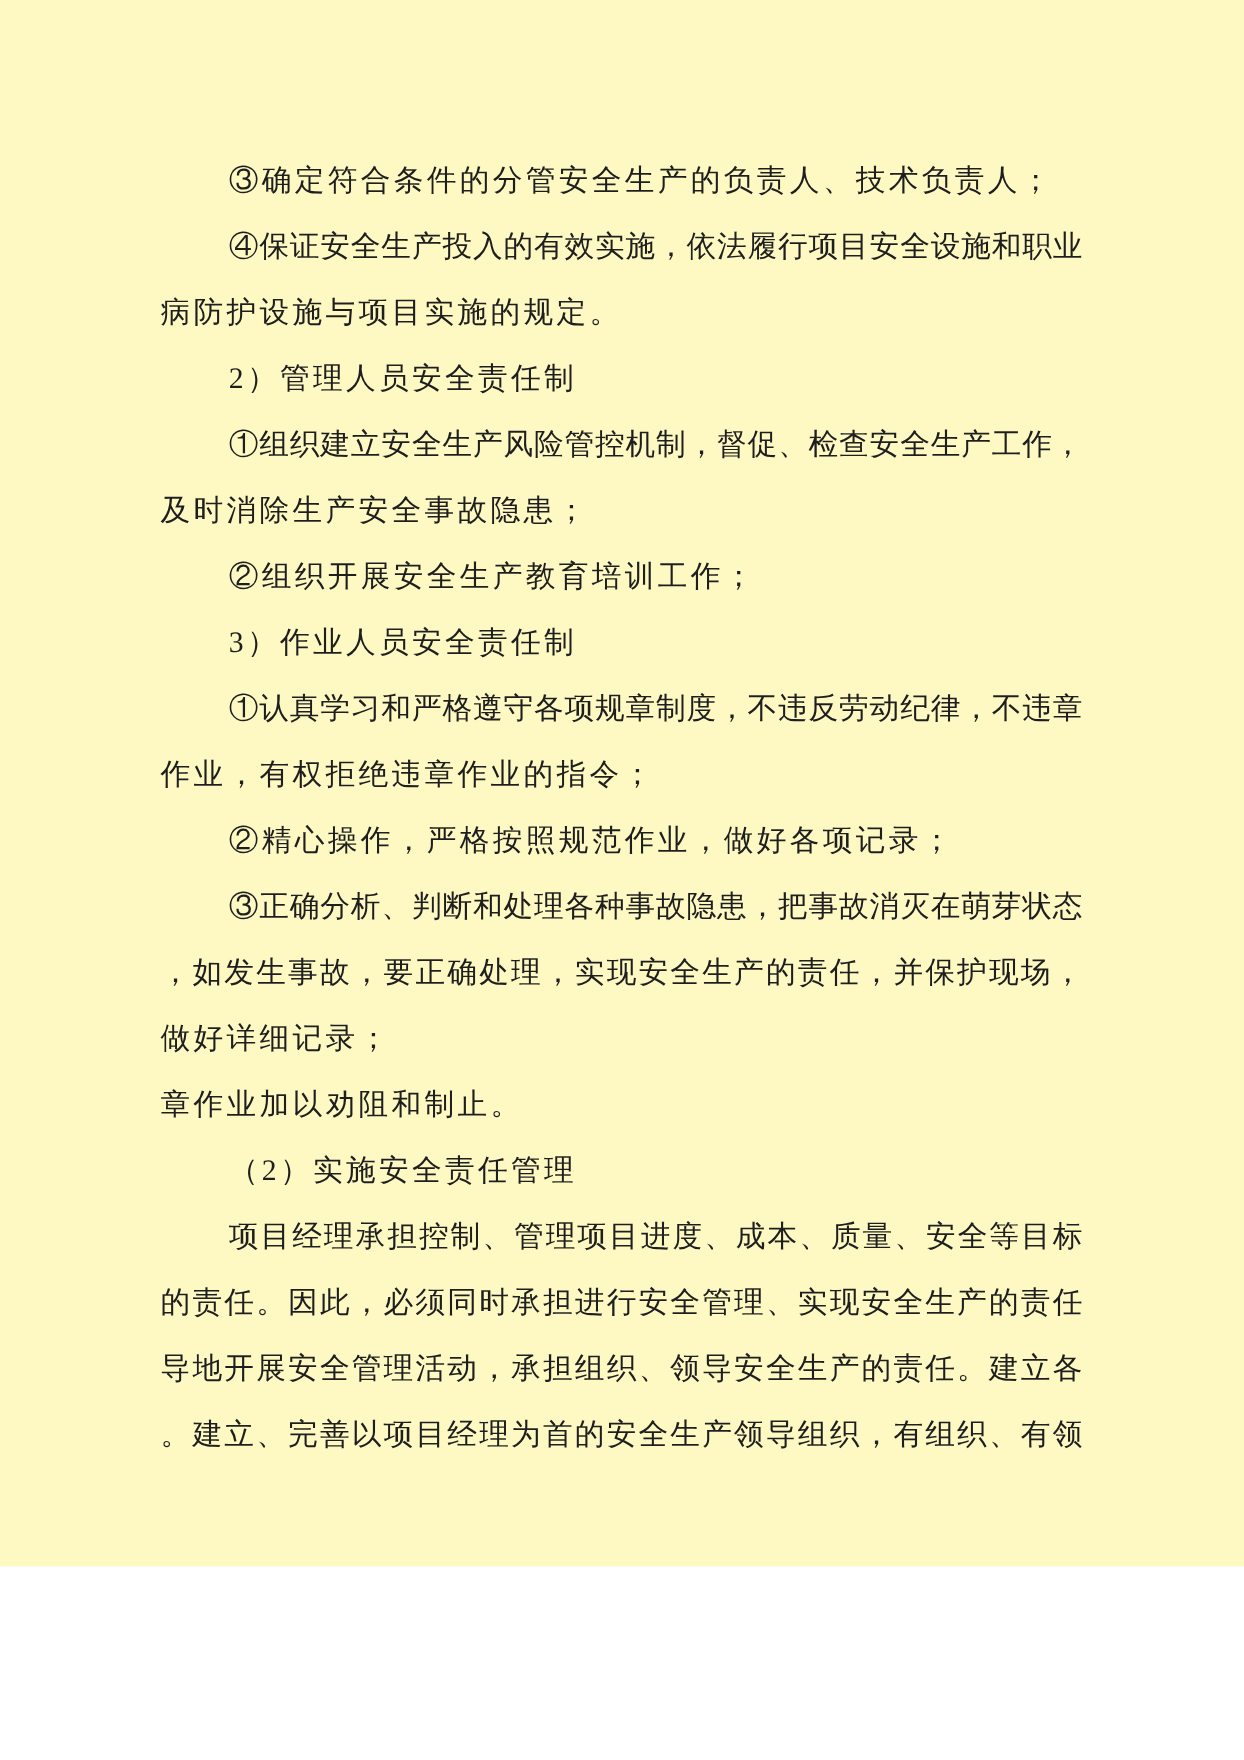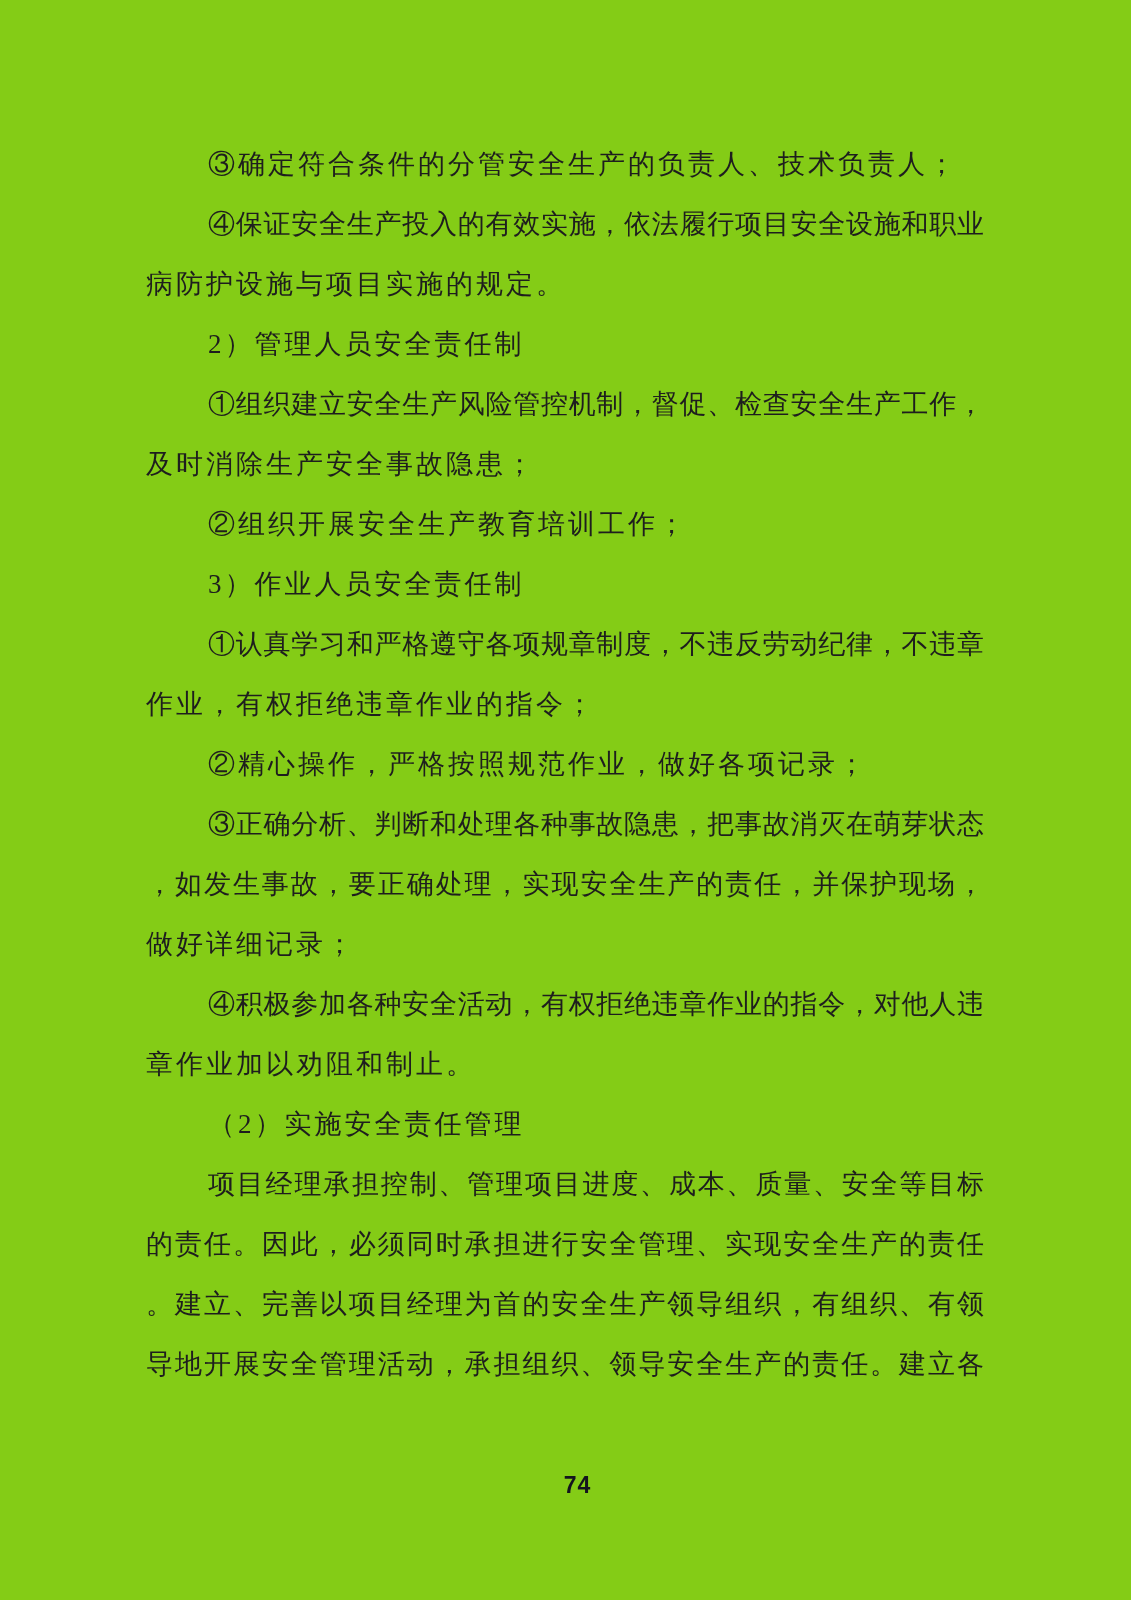--- a/index.html
+++ b/index.html
@@ -8,22 +8,22 @@
     background: #ffffff;
   }
   body {
     width: 1131px;
     height: 1600px;
     font-family: "Liberation Serif", serif;
   }
   .page {
     position: relative;
     width: 1131px;
-    height: 1600px;
-    background: #84cc16;
+    height: 1424px;
+    background: #fef9c3;
     overflow: hidden;
   }
   .content {
     position: absolute;
     left: 146px;
     top: 134px;
     width: 838px;
   }
   .line {
     height: 60px;
@@ -71,24 +71,23 @@
     <div class="line indent full">①组织建立安全生产风险管控机制，督促、检查安全生产工作，</div>
     <div class="line">及时消除生产安全事故隐患；</div>
     <div class="line indent">②组织开展安全生产教育培训工作；</div>
     <div class="line indent">3）作业人员安全责任制</div>
     <div class="line indent full">①认真学习和严格遵守各项规章制度，不违反劳动纪律，不违章</div>
     <div class="line">作业，有权拒绝违章作业的指令；</div>
     <div class="line indent">②精心操作，严格按照规范作业，做好各项记录；</div>
     <div class="line indent full">③正确分析、判断和处理各种事故隐患，把事故消灭在萌芽状态</div>
     <div class="line full">，如发生事故，要正确处理，实现安全生产的责任，并保护现场，</div>
     <div class="line">做好详细记录；</div>
-    <div class="line indent full">④积极参加各种安全活动，有权拒绝违章作业的指令，对他人违</div>
     <div class="line">章作业加以劝阻和制止。</div>
     <div class="line indent">（2）实施安全责任管理</div>
     <div class="line indent full">项目经理承担控制、管理项目进度、成本、质量、安全等目标</div>
     <div class="line full">的责任。因此，必须同时承担进行安全管理、实现安全生产的责任</div>
+    <div class="line full">导地开展安全管理活动，承担组织、领导安全生产的责任。建立各</div>
     <div class="line full">。建立、完善以项目经理为首的安全生产领导组织，有组织、有领</div>
-    <div class="line full">导地开展安全管理活动，承担组织、领导安全生产的责任。建立各</div>
   </div>
   <div class="footer">
     <span class="page-num">74</span>
   </div>
 </div>
 
 </body></html>

